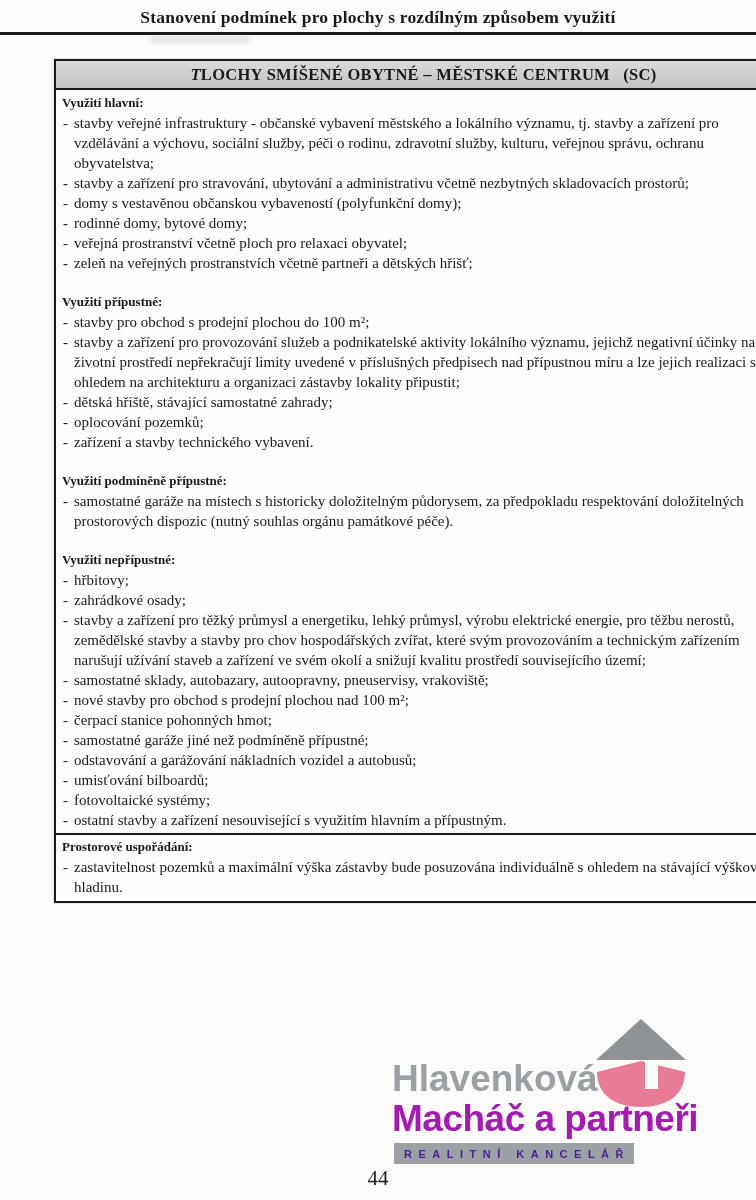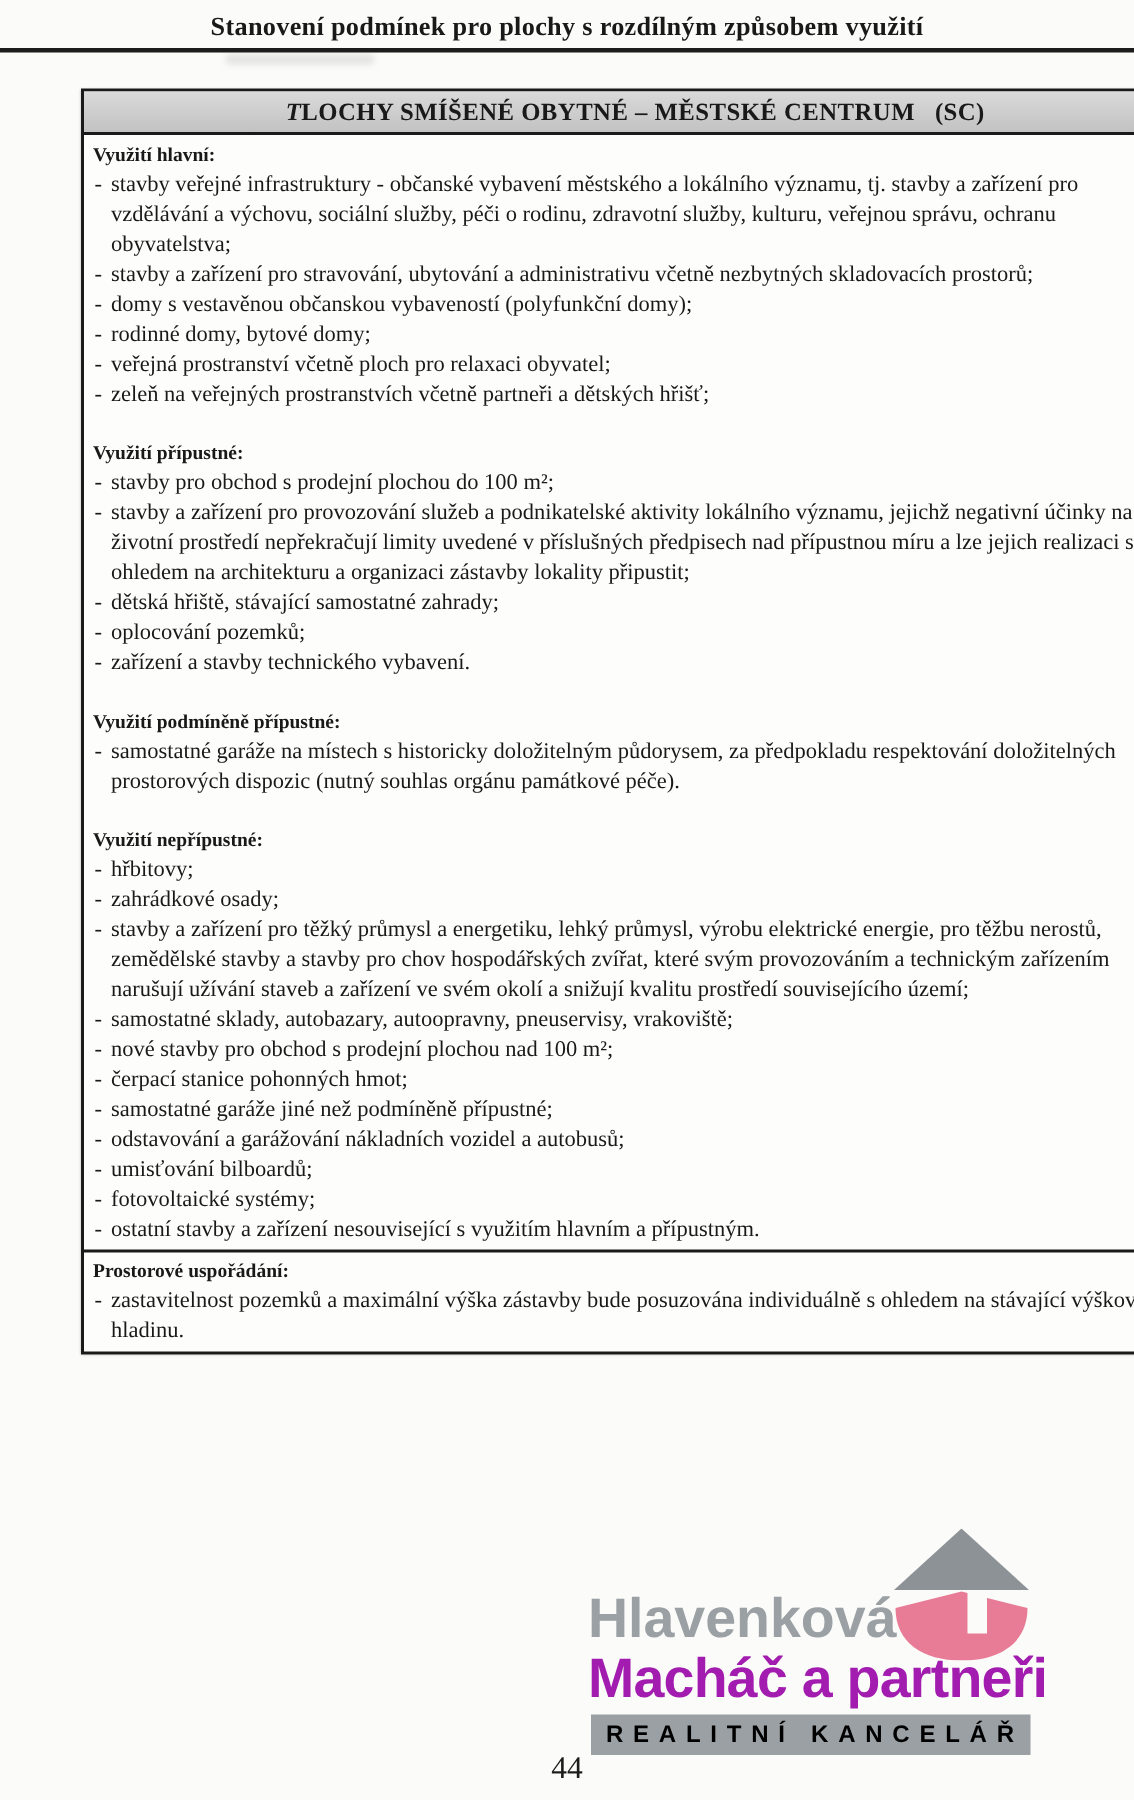--- a/index.html
+++ b/index.html
@@ -63,22 +63,22 @@
   .logo-line1 {
     position:absolute; top:42px; left:4px;
     font-size:37px; font-weight:bold; color:#9aa0a4;
   }
   .logo-line2 {
     position:absolute; top:82px; left:4px;
     font-size:37px; font-weight:bold; color:#a21caf; letter-spacing:-.5px;
   }
   .logo-banner {
     position:absolute; top:127px; left:6px;
-    background:#9aa0a4; color:#000000; font-weight:bold;
-    font-size:16px; letter-spacing:6.5px; padding:5px 4px 4px 10px;
+    background:#9aa0a4; color:#4c1d95; font-weight:bold;
+    font-size:11px; letter-spacing:6.5px; padding:5px 4px 4px 10px;
   }
 
   .page-number {
     position:absolute; top:1166px; left:0; width:100%;
     text-align:center; font-size:21px; color:#1d1d1d;
   }
 </style>
 </head>
 <body>
 

